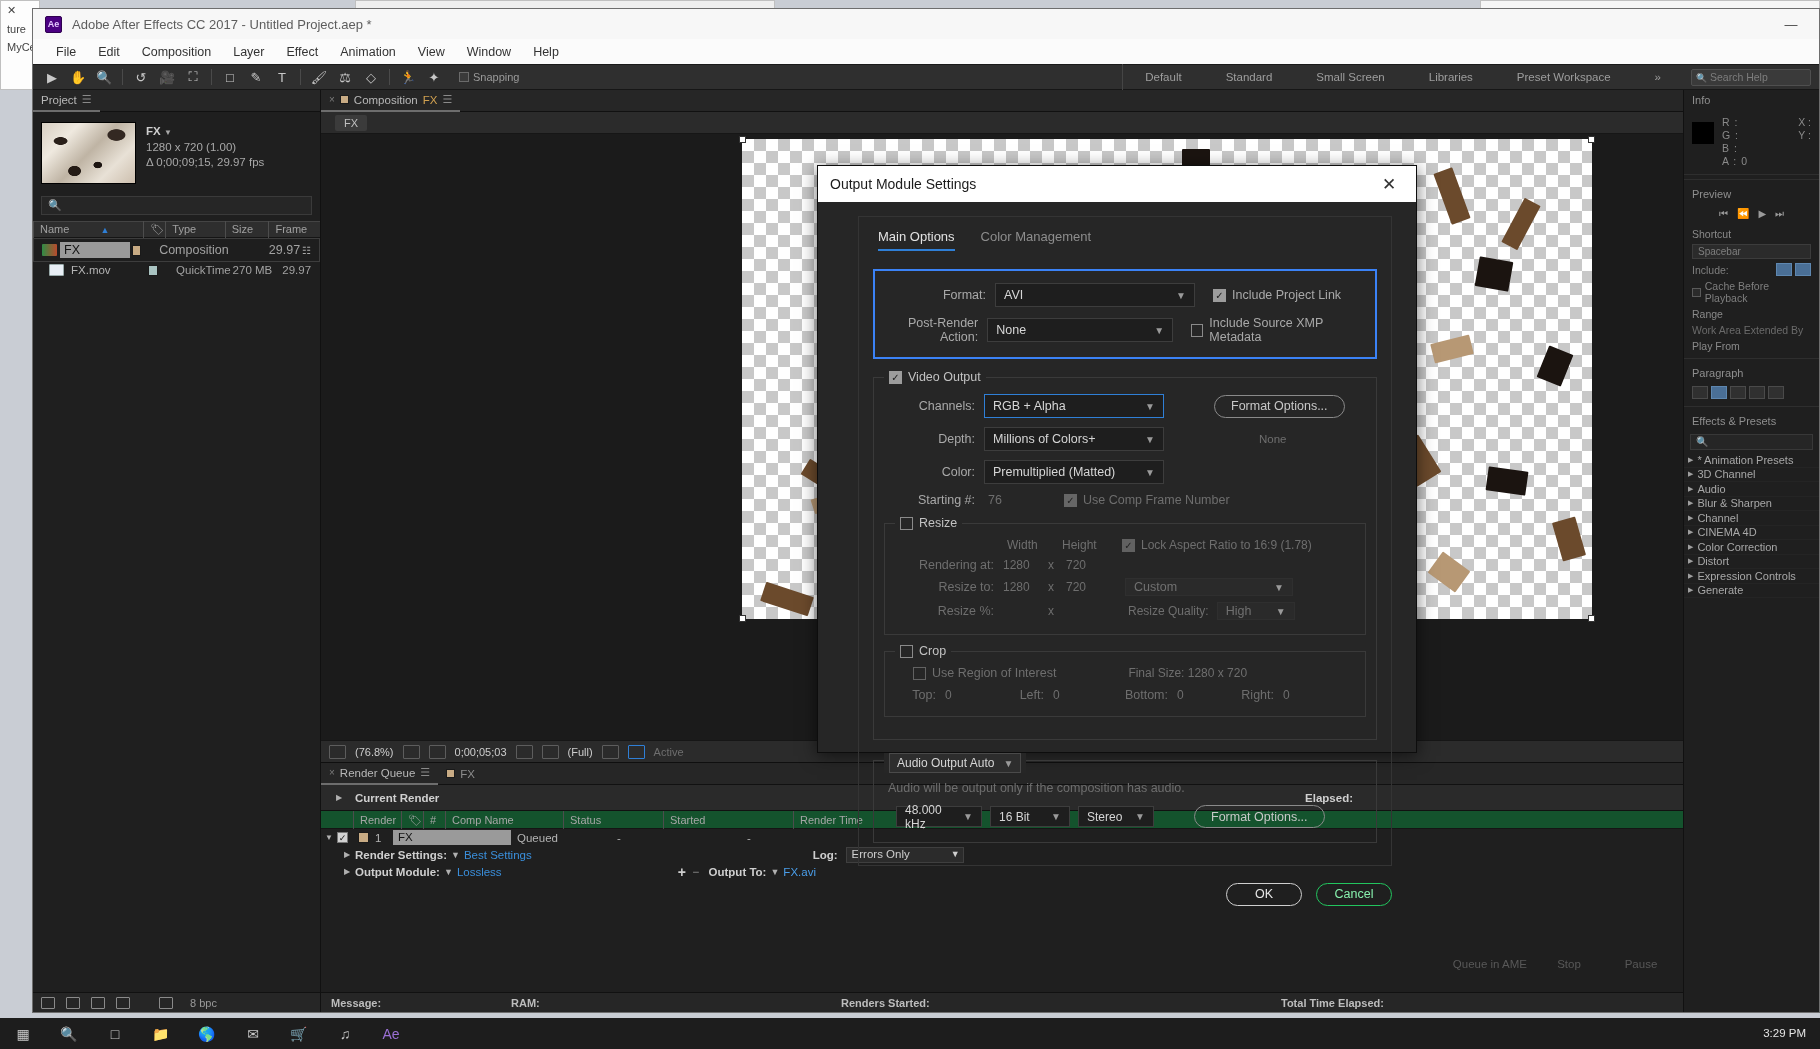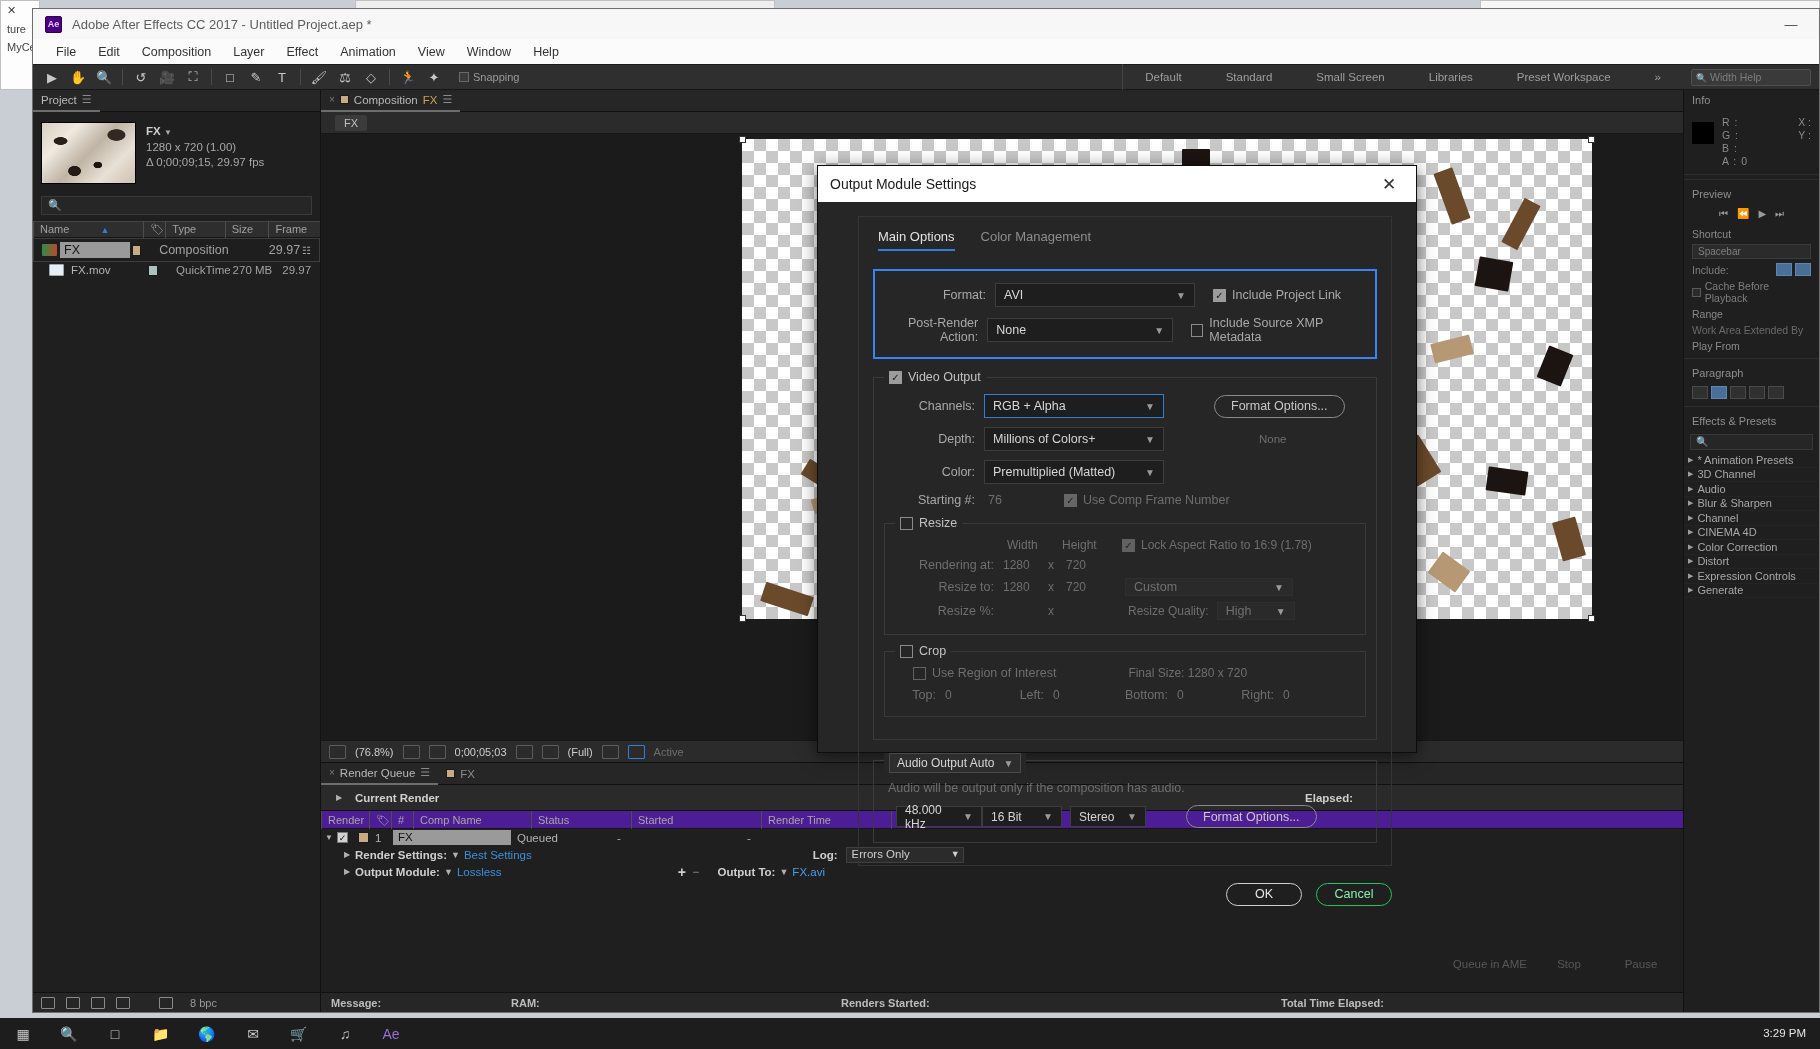--- a/index.html
+++ b/index.html
@@ -132,21 +132,21 @@
   }
   .vb-box{ width:17px;height:14px;border:1px solid #5d5d5d;border-radius:1px;}
   .vb-box.active{ border-color:#2f7fd6;}
   .tc{ color:#cdcdcd;font-size:11px; }
   
   #rq{ height:250px;background:#1f1f1f;border-top:1px solid #0f0f0f;display:flex;flex-direction:column;flex:0 0 250px;}
   #rq-current{ height:26px;background:#2a2a2a;border-bottom:1px solid #111;display:flex;align-items:center;padding-left:10px;gap:8px;}
   #rq-current b{ color:#d0d0d0;font-size:11.5px; }
   .rqstat{ margin-left:auto;display:flex;gap:0; }
   .rqstat span{ font-size:11.5px;color:#cfcfcf;font-weight:bold;padding-right:330px;}
-  #rq-cols{ height:18px;background:#4c1d95;border-bottom:1px solid #151515;display:flex;align-items:center;font-size:11px;color:#a6a6a6;}
+  #rq-cols{ height:18px;background:#14532d;border-bottom:1px solid #151515;display:flex;align-items:center;font-size:11px;color:#a6a6a6;padding-left:32px;}
   .rcol{ border-left:1px solid #4d4d4d;padding:0 6px;height:18px;line-height:18px;}
   .rq-row{ height:17px;display:flex;align-items:center;font-size:11.5px;}
   .rq-sub{ height:17px;display:flex;align-items:center;font-size:11.5px;color:#cfcfcf;}
   .tri{ font-size:8px;color:#b0b0b0;width:16px;text-align:center;}
   .chk-sm{ width:11px;height:11px;border:1px solid #777;background:#d2d2d2;color:#111;font-size:9px;
            display:flex;align-items:center;justify-content:center;}
   .link{ color:#3a8fdc; }
   .blue-link{ color:#4a9eea; }
   .mini-dd{ color:#b0b0b0;font-size:9px;margin:0 4px;}
   #rq-status{
@@ -280,21 +280,21 @@
       <span class="snap-chk"></span>
       <span>Snapping</span>
     </div>
     <div id="workspaces">
       <div class="ws sep">Default</div>
       <div class="ws">Standard</div>
       <div class="ws">Small Screen</div>
       <div class="ws">Libraries</div>
       <div class="ws">Preset Workspace</div>
       <div class="ws">»</div>
-      <div id="searchhelp">Width Help</div>
+      <div id="searchhelp">Search Help</div>
     </div>
   </div>
 
   <div id="ae-body">
 
     <div id="leftcol">
       <div class="panel-tabbar">
         <div class="ptab active">
           <span>Project</span>
           <span class="hamb">☰</span>
@@ -461,21 +461,21 @@
             <span style="margin-left:auto;font-size:9px;padding-right:3px;">▼</span>
           </span>
         </div>
         <div class="rq-sub">
           <span class="tri" style="margin-left:18px">▶</span>
           <b>Output Module:</b>
           <span class="mini-dd">▼</span>
           <span class="link">Lossless</span>
           <b style="margin-left:176px;font-size:14px;">+</b>
           <b style="margin-left:7px;color:#6a6a6a;">−</b>
-          <b style="margin-left:18px">Output To:</b>
+          <b style="margin-left:9px">Output To:</b>
           <span class="mini-dd">▼</span>
           <span class="blue-link">FX.avi</span>
         </div>
         <div style="position:absolute;right:148px;bottom:42px;display:flex;gap:12px;">
           <span style="color:#585858;font-size:11.5px;">Queue in AME</span>
           <span style="color:#585858;font-size:11.5px;width:60px;text-align:center">Stop</span>
           <span style="color:#585858;font-size:11.5px;width:60px;text-align:center">Pause</span>
         </div>
         <div id="rq-status">
           <span style="width:180px">Message:</span>
@@ -733,21 +733,21 @@
             <span style="font-size:12px">Audio Output Auto</span>
             <span class="car" style="margin-left:9px">▼</span>
           </span>
         </div>
         <div class="dim" style="font-size:12.5px;margin:4px 0 10px 4px;">Audio will be output only if the composition has audio.</div>
         <div class="frow" style="margin-bottom:4px">
           <div class="sel" style="width:86px;height:21px;margin-left:12px;">
             <span style="font-size:12px">48.000 kHz</span>
             <span class="car">▼</span>
           </div>
-          <div class="sel" style="width:80px;height:21px;">
+          <div class="sel" style="width:80px;height:21px;margin-left:8px;">
             <span style="font-size:12px">16 Bit</span>
             <span class="car">▼</span>
           </div>
           <div class="sel" style="width:76px;height:21px;margin-left:8px;">
             <span style="font-size:12px">Stereo</span>
             <span class="car">▼</span>
           </div>
           <span class="btn-pill" style="margin-left:40px">Format Options...</span>
         </div>
       </div>

